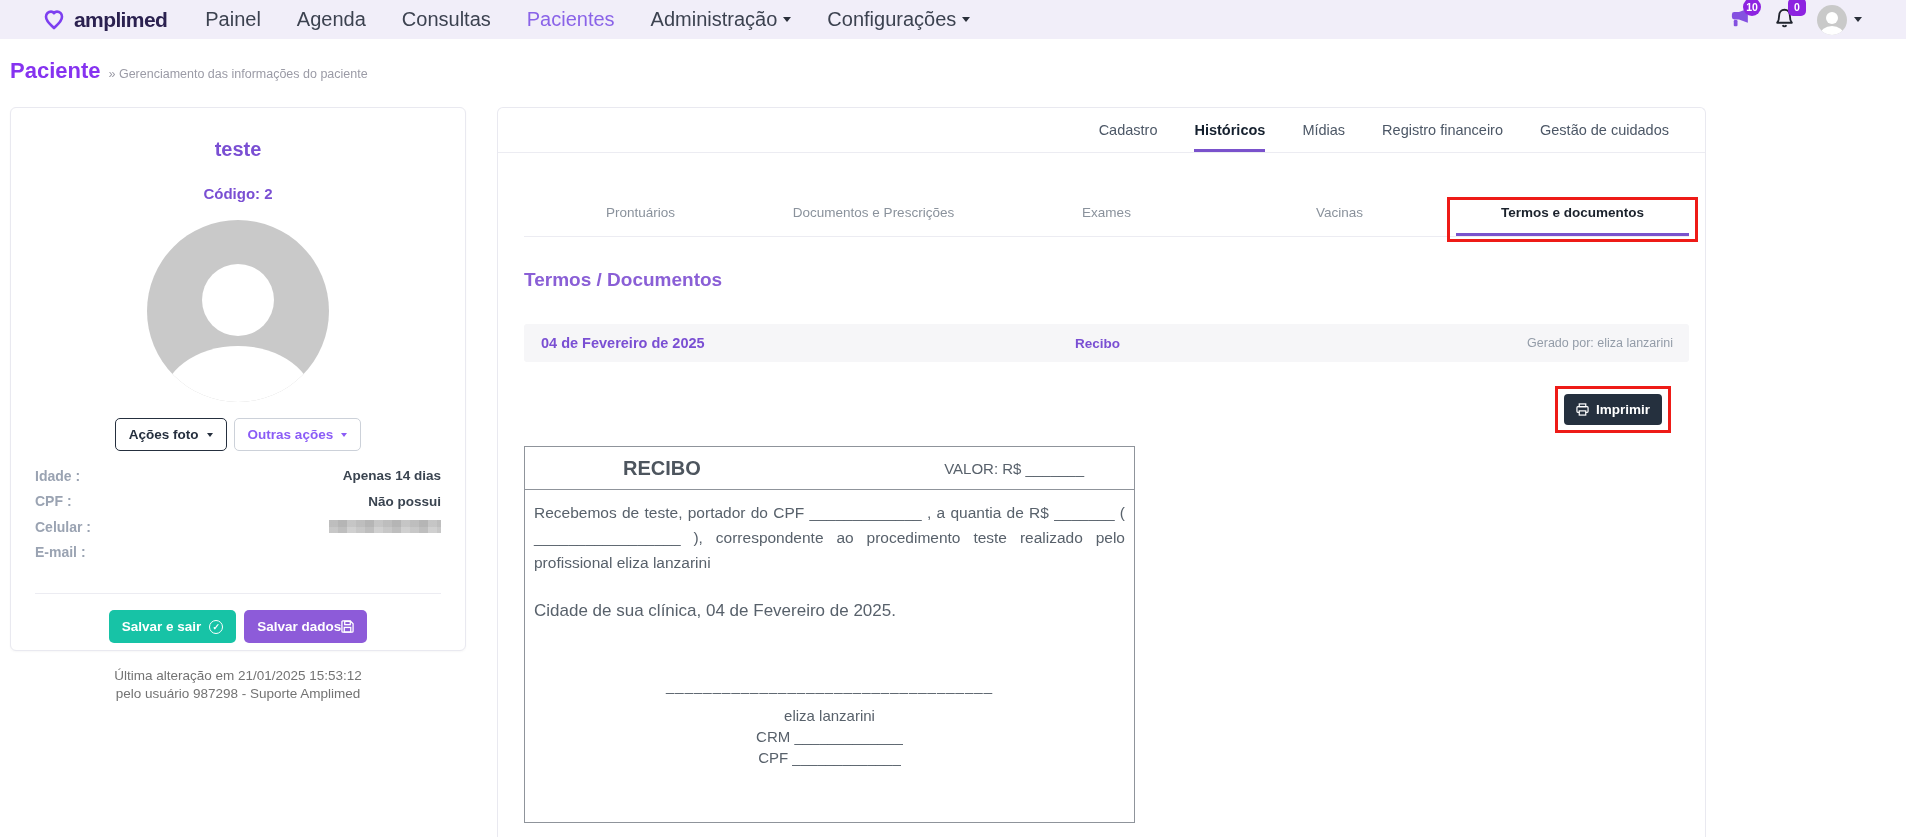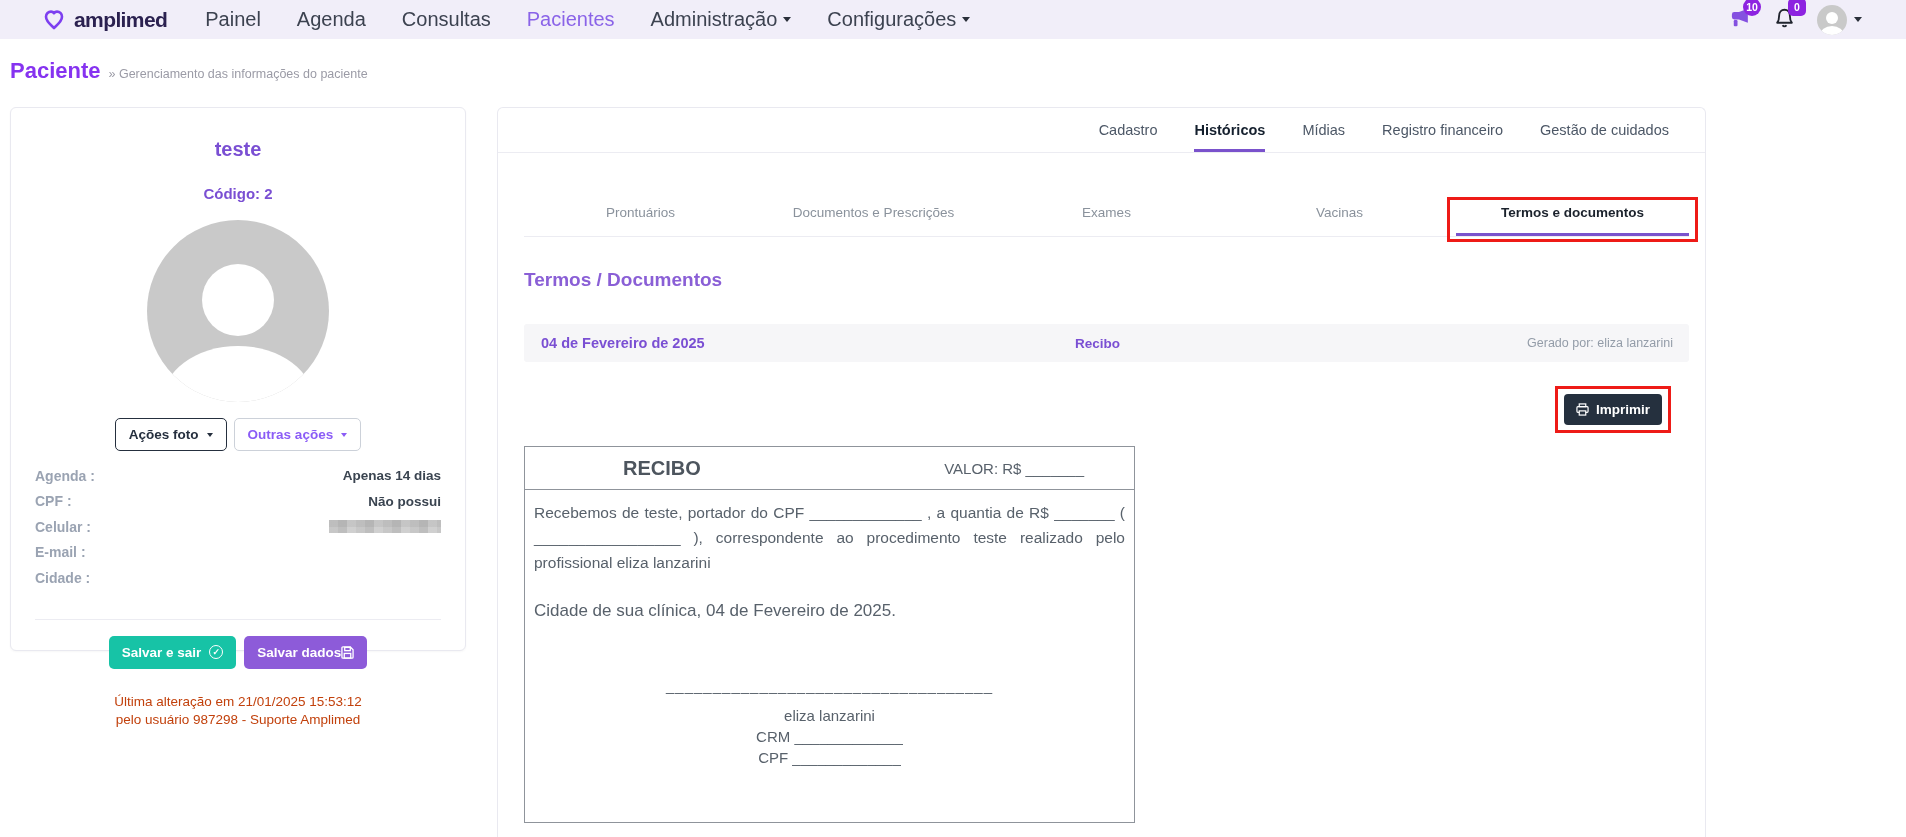--- a/index.html
+++ b/index.html
@@ -61,21 +61,21 @@
       repeating-linear-gradient(0deg,#dedede 0 6px,#cfcfcf 6px 13px);
     background-blend-mode:multiply; opacity:.8; }
   .card-footer { margin:28px 24px 0; border-top:1px solid #ececf2; padding-top:16px; }
   .save-btns { display:flex; justify-content:center; gap:8px;align-items:flex-end; }
   .btn-teal { background:#17c3a6; border:none; color:#fff; font-weight:bold; font-size:13.5px;
     padding:9px 13px; display:flex; align-items:center; gap:8px; }
   .btn-purple { background:#8d5bd9; border:none; color:#fff; font-weight:bold; font-size:13.5px;
     padding:9px 13px; display:flex; align-items:center; }
   .check-circle { width:14px; height:14px; border:1.5px solid #fff; border-radius:50%;
     font-size:9px; line-height:13px; text-align:center; display:inline-block; }
-  .last-change { margin-top:24px; color:#c2410c; font-size:13.5px; line-height:1.35; }
+  .last-change { margin-top:24px; color:#737373; font-size:13.5px; line-height:1.35; }
 
   
   .content-card { position:absolute; left:497px; top:107px; width:1209px; height:731px;
     background:#fff; border:1px solid #e9e9f0; border-bottom:none; border-radius:6px 6px 0 0; }
   .main-tabs { display:flex; justify-content:flex-end; gap:37px; align-items:flex-end;
     height:45px; padding:0 36px; border-bottom:1px solid #ececf2; }
   .main-tab { font-size:14.5px; color:#4c5766; padding-bottom:14px; cursor:pointer; }
   .main-tab.active { font-weight:bold; color:#15202e; padding-bottom:11px;
     border-bottom:3px solid #7a52cc; }
   .sub-tabs { display:flex; margin:0 16px 0 26px; border-bottom:1px solid #ececf2; position:relative; }
@@ -175,37 +175,33 @@
         <span>Ações foto</span>
         <span class="caret-sm"></span>
       </button>
       <button class="btn btn-outline-gray">
         <span>Outras ações</span>
         <span class="caret-sm"></span>
       </button>
     </div>
     <div class="fields">
       <div class="field-row">
-        <span class="f-label">Agenda :</span>
+        <span class="f-label">Idade :</span>
         <span class="f-value">Apenas 14 dias</span>
       </div>
       <div class="field-row">
         <span class="f-label">CPF :</span>
         <span class="f-value">Não possui</span>
       </div>
       <div class="field-row">
         <span class="f-label">Celular :</span>
         <span class="redacted"></span>
       </div>
       <div class="field-row">
         <span class="f-label">E-mail :</span>
-        <span class="f-value"></span>
-      </div>
-      <div class="field-row">
-        <span class="f-label">Cidade :</span>
         <span class="f-value"></span>
       </div>
     </div>
     <div class="card-footer">
       <div class="save-btns">
         <button class="btn btn-teal">
           <span>Salvar e sair</span>
           <span class="check-circle">✓</span>
         </button>
         <button class="btn btn-purple">

